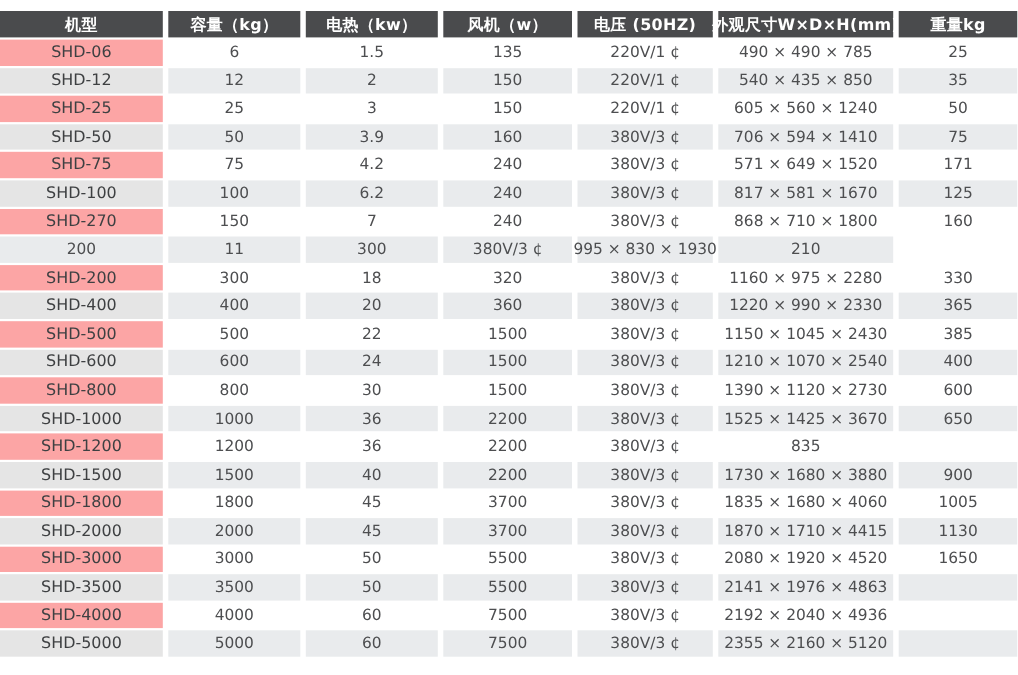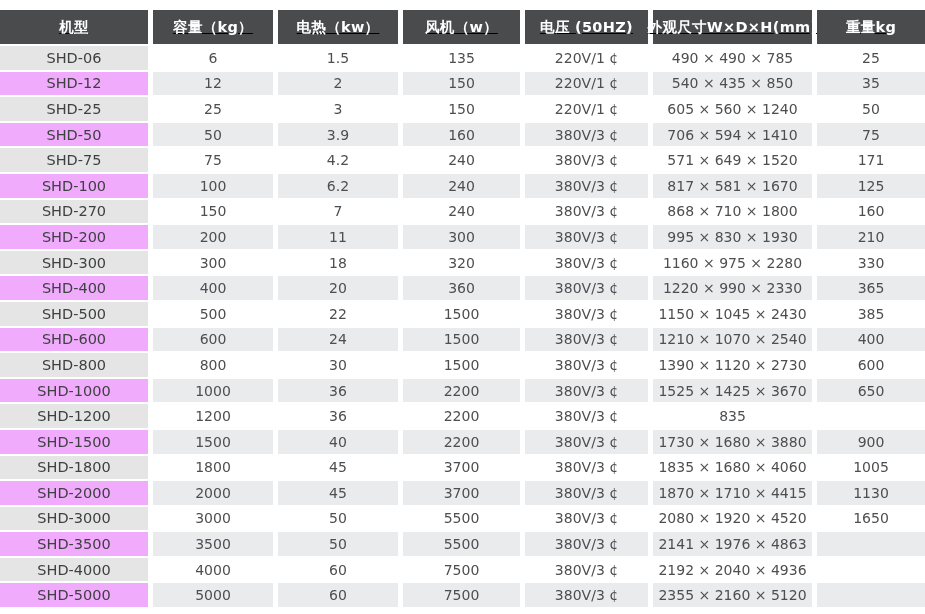--- a/index.html
+++ b/index.html
@@ -19,23 +19,22 @@
     top: 10px;
     left: 0;
     width: 925px;
   }
   .header-row, .row {
     display: grid;
     grid-template-columns: 148px 120px 120px 117px 123px 159px 108px;
     column-gap: 5px;
   }
   .header-row {
-    height: 34px;
+    height: 24px;
     margin-bottom: 2px;
-    text-decoration: underline;
   }
   .header-cell {
     background: #4a4b4d;
     color: #ffffff;
     display: flex;
     align-items: center;
     justify-content: center;
     font-size: 14.5px;
     font-weight: bold;
     letter-spacing: 0.3px;
@@ -48,26 +47,26 @@
   .cell {
     display: flex;
     align-items: center;
     justify-content: center;
     font-size: 14px;
     color: #4d4e50;
     background: #ffffff;
     white-space: nowrap;
   }
   .cell.c0 {
-    background: #e5e5e5;
+    background: #fca5a5;
     color: #3e4042;
     font-size: 14.5px;
   }
   .row.alt .cell { background: #e9ebed; }
-  .row.alt .cell.c0 { background: #f0abfc; }
+  .row.alt .cell.c0 { background: #e5e5e5; }
 </style>
 </head>
 <body>
 
 <div class="spec-table">
   <div class="header-row">
     <div class="header-cell">机型</div>
     <div class="header-cell">容量（kg）</div>
     <div class="header-cell">电热（kw）</div>
     <div class="header-cell">风机（w）</div>
@@ -133,30 +132,29 @@
       <div class="row">
         <div class="cell c0">SHD-270</div>
         <div class="cell c1">150</div>
         <div class="cell c2">7</div>
         <div class="cell c3">240</div>
         <div class="cell c4">380V/3 ¢</div>
         <div class="cell c5">868 × 710 × 1800</div>
         <div class="cell c6">160</div>
       </div>
       <div class="row alt">
-        <div class="cell c0">SHD-200</div>
         <div class="cell c1">200</div>
         <div class="cell c2">11</div>
         <div class="cell c3">300</div>
         <div class="cell c4">380V/3 ¢</div>
         <div class="cell c5">995 × 830 × 1930</div>
         <div class="cell c6">210</div>
       </div>
       <div class="row">
-        <div class="cell c0">SHD-300</div>
+        <div class="cell c0">SHD-200</div>
         <div class="cell c1">300</div>
         <div class="cell c2">18</div>
         <div class="cell c3">320</div>
         <div class="cell c4">380V/3 ¢</div>
         <div class="cell c5">1160 × 975 × 2280</div>
         <div class="cell c6">330</div>
       </div>
       <div class="row alt">
         <div class="cell c0">SHD-400</div>
         <div class="cell c1">400</div>

